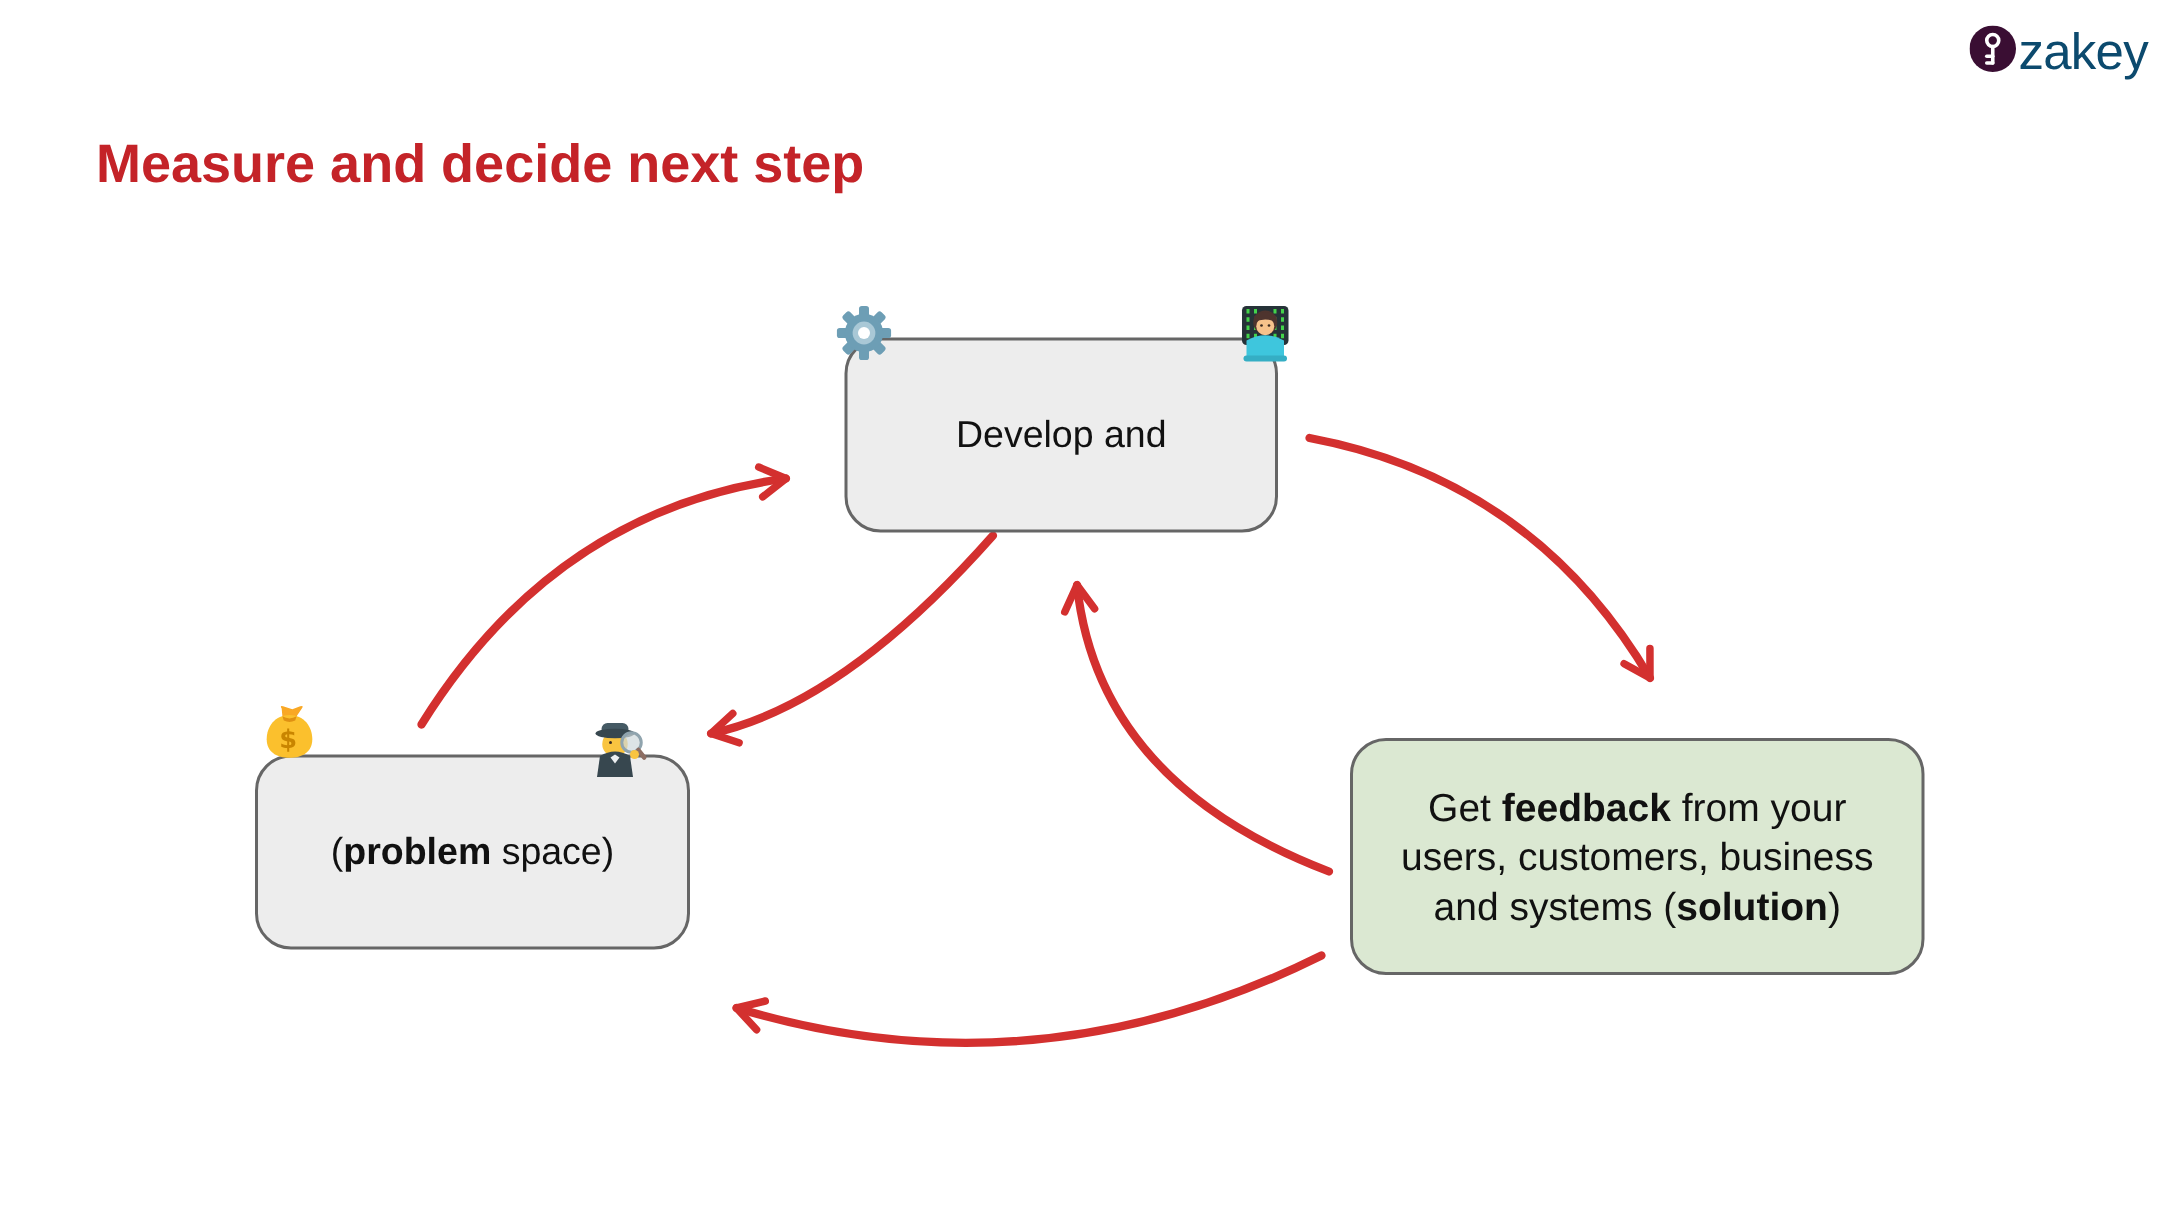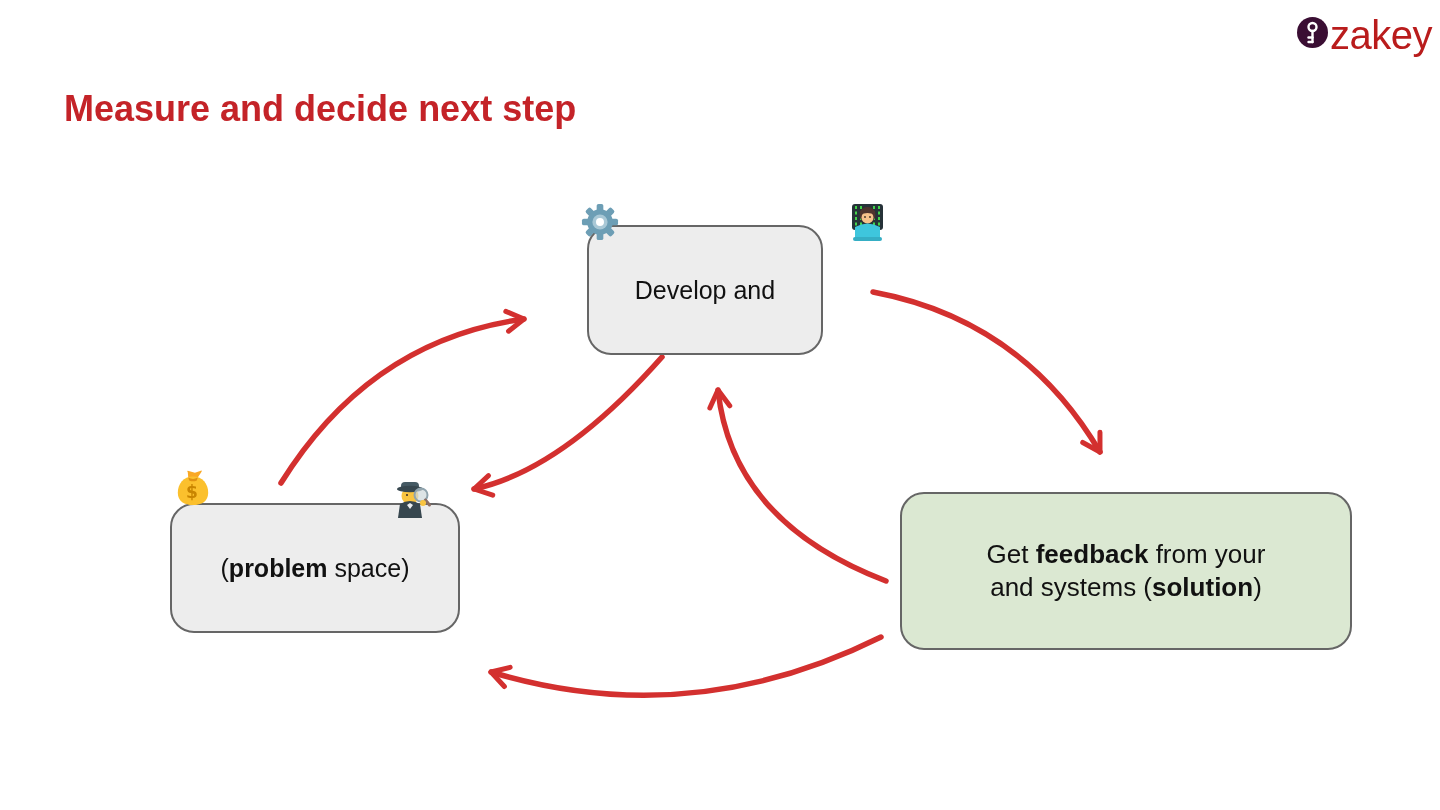--- a/index.html
+++ b/index.html
@@ -11,22 +11,22 @@
     font-family: "Liberation Sans", sans-serif;
     overflow: hidden;
   }
 
   
   .logo {
     position: absolute; top: 17px; right: 8px;
     display: flex; align-items: center; gap: 2px;
   }
   .logo-text {
-    color: #b91c1c;
-    font-size: 40px; font-weight: 500;
+    color: #0c4a6e;
+    font-size: 34px; font-weight: 500;
     letter-spacing: -0.5px;
     line-height: 34px;
   }
 
   
   .slide-title {
     position: absolute; left: 64px; top: 88px;
     color: #C42328;
     font-size: 36px; font-weight: 700;
     letter-spacing: 0px;
@@ -37,23 +37,23 @@
   .node {
     position: absolute;
     border: 2.5px solid #666666;
     border-radius: 24px;
     display: flex; align-items: center; justify-content: center;
     text-align: center;
     color: #111111;
   }
   .node-gray  { background: #EDEDED; }
   .node-green { background: #DBE8D2; }
-  #node-develop  { left: 587px; top: 225px; width: 236px; height: 130px; }
+  #node-develop  { left: 563px; top: 225px; width: 289px; height: 130px; }
   #node-decide   { left: 170px; top: 503px; width: 290px; height: 130px; }
-  #node-feedback { left: 900px; top: 492px; width: 452px; height: 158px; }
+  #node-feedback { left: 900px; top: 492px; width: 383px; height: 158px; }
   .node-text { font-size: 25px; line-height: 33px; }
   #node-feedback .node-text { font-size: 26px; line-height: 33px; }
   .node-text b { font-weight: 700; }
 
   .emoji { position: absolute; display: block; }
   .emoji svg { display: block; }
   #gear-pos   { left: -8px;  top: -24px; }
   #tech-pos   { left: 258px; top: -24px; }
   #bag-pos    { left: 2px;   top: -36px; }
   #detect-pos { left: 220px; top: -27px; }
@@ -164,15 +164,16 @@
     </svg>
   </span>
   <div class="node-text">
     <div><span>(</span><b>problem</b><span> space)</span></div>
   </div>
 </div>
 
 <div class="node node-green" id="node-feedback">
   <div class="node-text">
     <div><span>Get </span><b>feedback</b><span> from your</span></div>
+    <div><span>users, customers, business</span></div>
     <div><span>and systems (</span><b>solution</b><span>)</span></div>
   </div>
 </div>
 
 </body></html>

